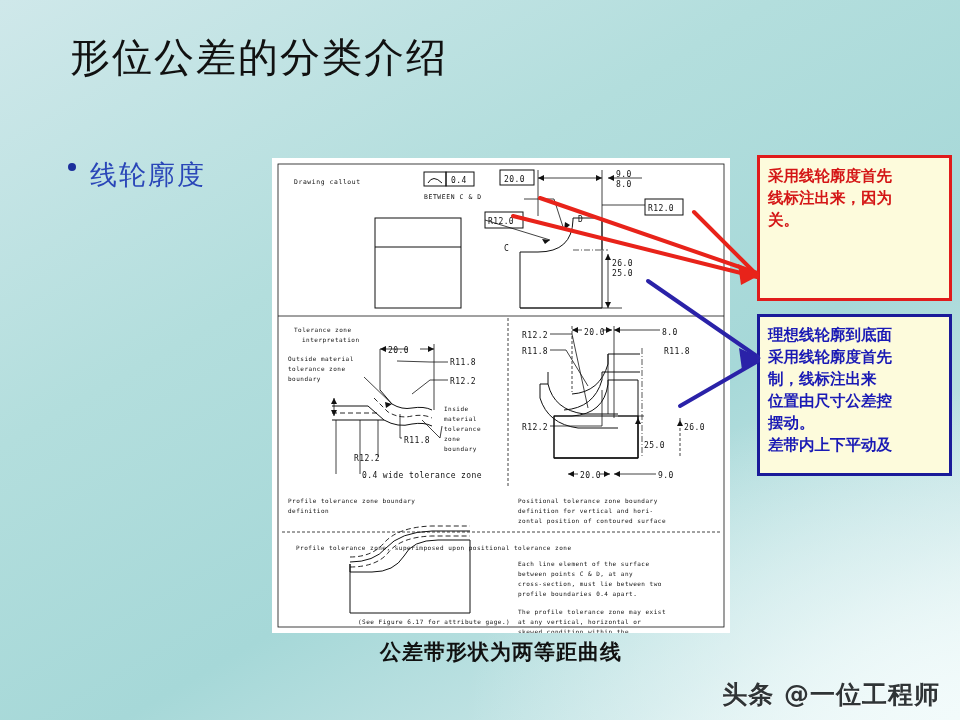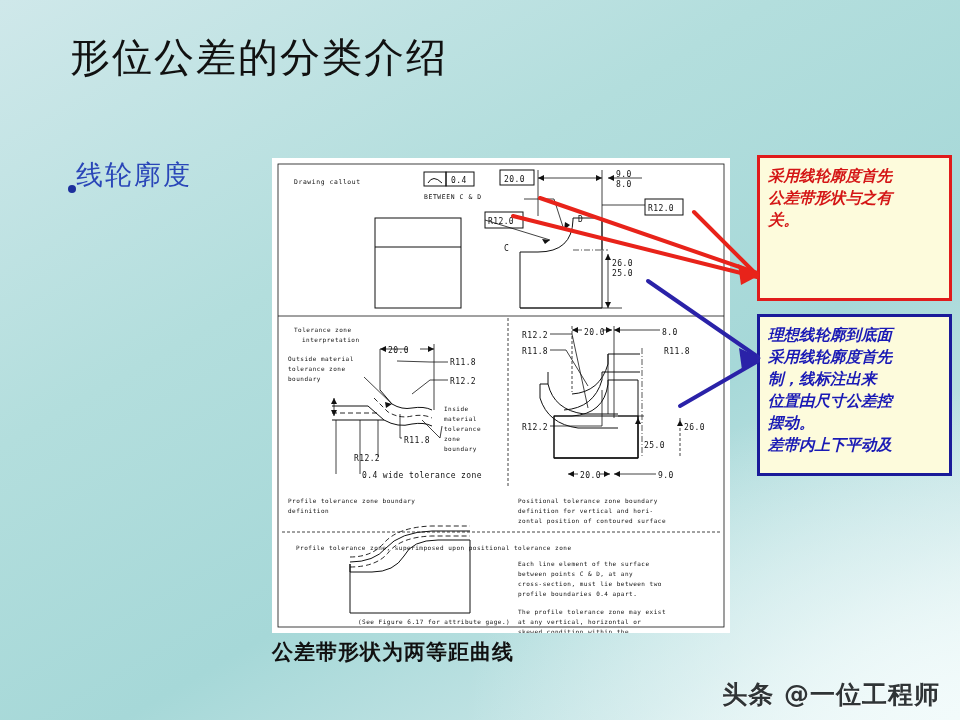--- a/index.html
+++ b/index.html
@@ -16,60 +16,60 @@
 
   
   #title{
     position:absolute;left:70px;top:30px;
     font-family:"DejaVu Serif","Liberation Serif",serif;
     font-size:40px;color:#111;letter-spacing:2px;white-space:nowrap;
   }
 
   
   #bullet-row{
-    position:absolute;left:68px;top:157px;display:flex;align-items:flex-end;
+    position:absolute;left:68px;top:157px;display:flex;align-items:flex-start;gap:14px;
   }
   #bullet-dot{
     width:8px;height:8px;border-radius:50%;background:#1c2f9c;flex:0 0 auto;margin-top:6px;
   }
   #bullet-text{
     font-family:"DejaVu Serif","Liberation Serif",serif;
     font-size:27px;color:#2a46b8;letter-spacing:2px;white-space:nowrap;
   }
 
   
   #figure{
     position:absolute;left:272px;top:158px;width:458px;height:475px;
     background:#ffffff;
   }
   #figure svg{display:block;}
 
   
   #caption{
-    position:absolute;left:272px;top:638px;width:458px;text-align:left;
+    position:absolute;left:272px;top:638px;width:458px;text-align:center;
     font-family:"DejaVu Serif","Liberation Serif",serif;
     font-size:21px;color:#111;font-weight:bold;letter-spacing:1px;
   }
 
   
   .callout{
     position:absolute;background:#fdfbdc;
     font-family:"DejaVu Sans","Liberation Sans",sans-serif;
     font-weight:bold;font-size:15.5px;line-height:22px;
     padding:7px 6px 7px 8px;box-sizing:border-box;
   }
   #callout-red{
     left:757px;top:155px;width:195px;height:146px;
     border:3px solid #e01b1b;color:#d41616;
   }
   #callout-blue{
     left:757px;top:314px;width:195px;height:162px;
     border:3px solid #1a1a99;color:#1a1ab5;
   }
-  .callout span{display:block;font-style:italic;}
+  .callout span{display:block;}
 
   
   #arrows{position:absolute;left:0;top:0;width:960px;height:720px;pointer-events:none;}
 
   
   #watermark{
     position:absolute;right:20px;top:678px;
     font-family:"DejaVu Sans","Liberation Sans",sans-serif;
     font-size:25px;font-weight:bold;color:#2f3436;letter-spacing:1px;
     text-shadow:0 1px 0 rgba(255,255,255,.8);
@@ -296,21 +296,21 @@
       <text class="dt-s" x="246" y="466">at any vertical, horizontal or</text>
       <text class="dt-s" x="246" y="476">skewed condition within the</text>
       <text class="dt-s" x="246" y="486">positional tolerance zone boundary.</text>
 
       <text class="dt-s" x="86" y="466">(See Figure 6.17 for attribute gage.)</text>
     </svg>
   </div>
 
   <div class="callout" id="callout-red">
     <span>采用线轮廓度首先</span>
-    <span>公差带形状与之有</span>
+    <span>线标注出来，因为</span>
     <span>关。</span>
   </div>
 
   <div class="callout" id="callout-blue">
     <span>理想线轮廓到底面</span>
     <span>采用线轮廓度首先</span>
     <span>制，线标注出来</span>
     <span>位置由尺寸公差控</span>
     <span>摆动。</span>
     <span>差带内上下平动及</span>

